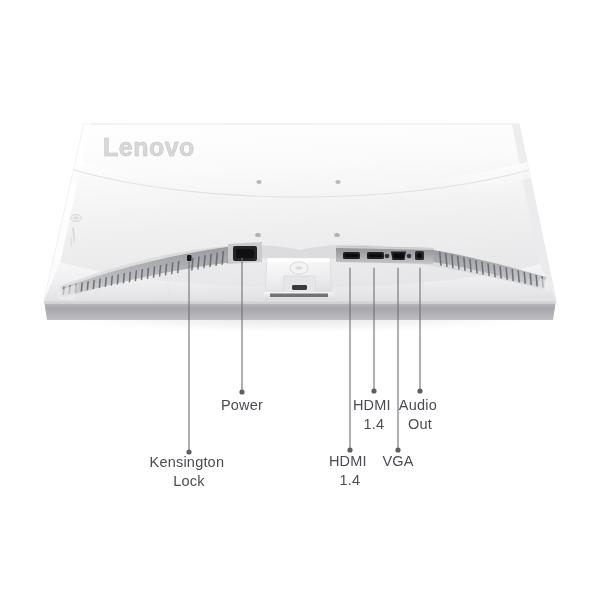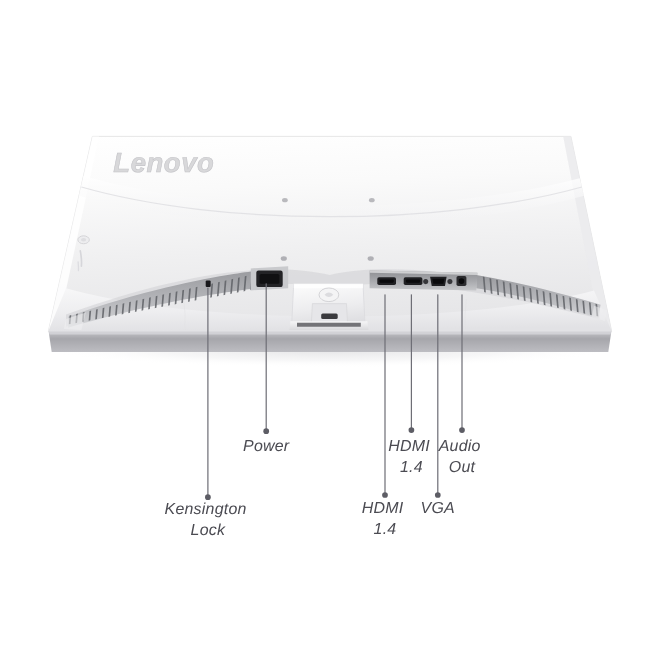--- a/index.html
+++ b/index.html
@@ -14,21 +14,20 @@
     overflow: hidden;
     font-family: "Liberation Sans", "DejaVu Sans", sans-serif;
     position: relative;
   }
   #stage {
     position: absolute;
     left: 0; top: 0;
     width: 600px;
     height: 508px;
     background: #ffffff;
-    font-style: italic;
   }
   svg#diagram {
     position: absolute;
     left: 0; top: 0;
     width: 600px;
     height: 600px;
     display: block;
   }
   .callout-text {
     font-family: "Liberation Sans", "DejaVu Sans", sans-serif;

